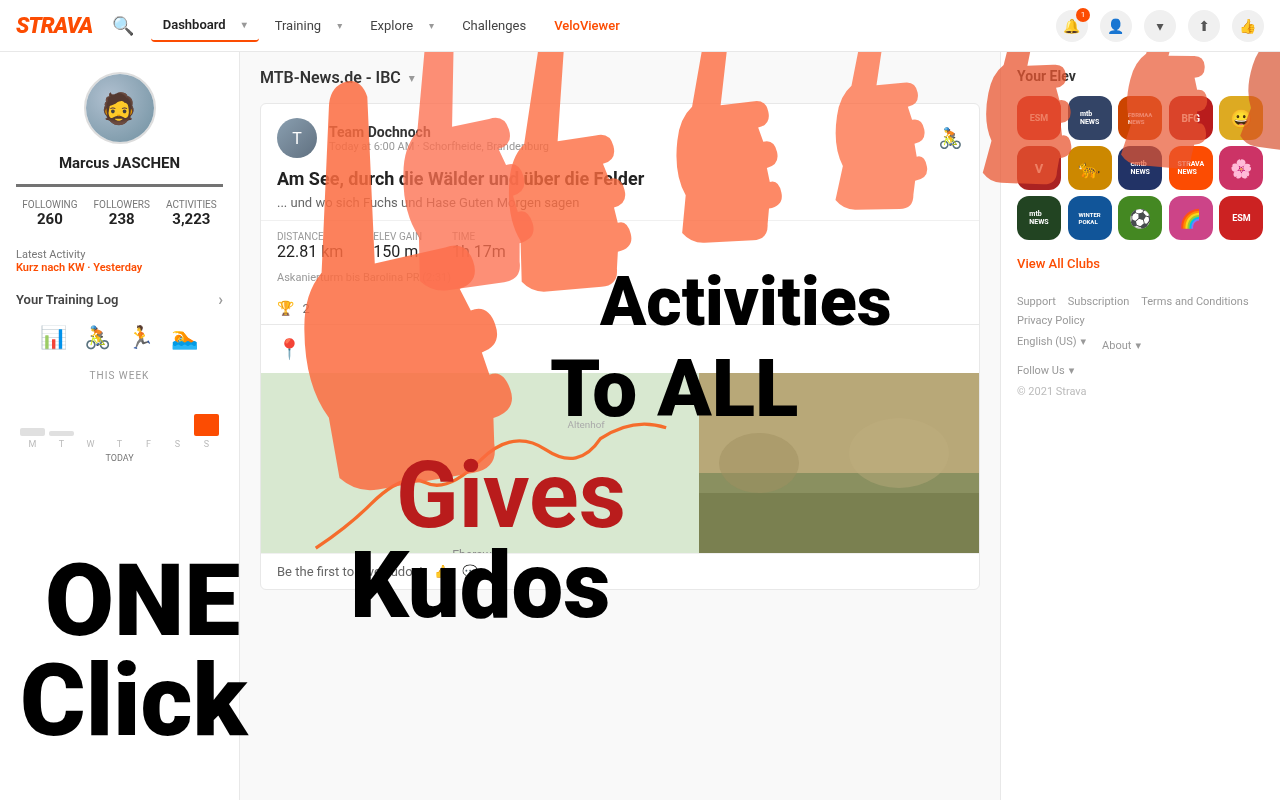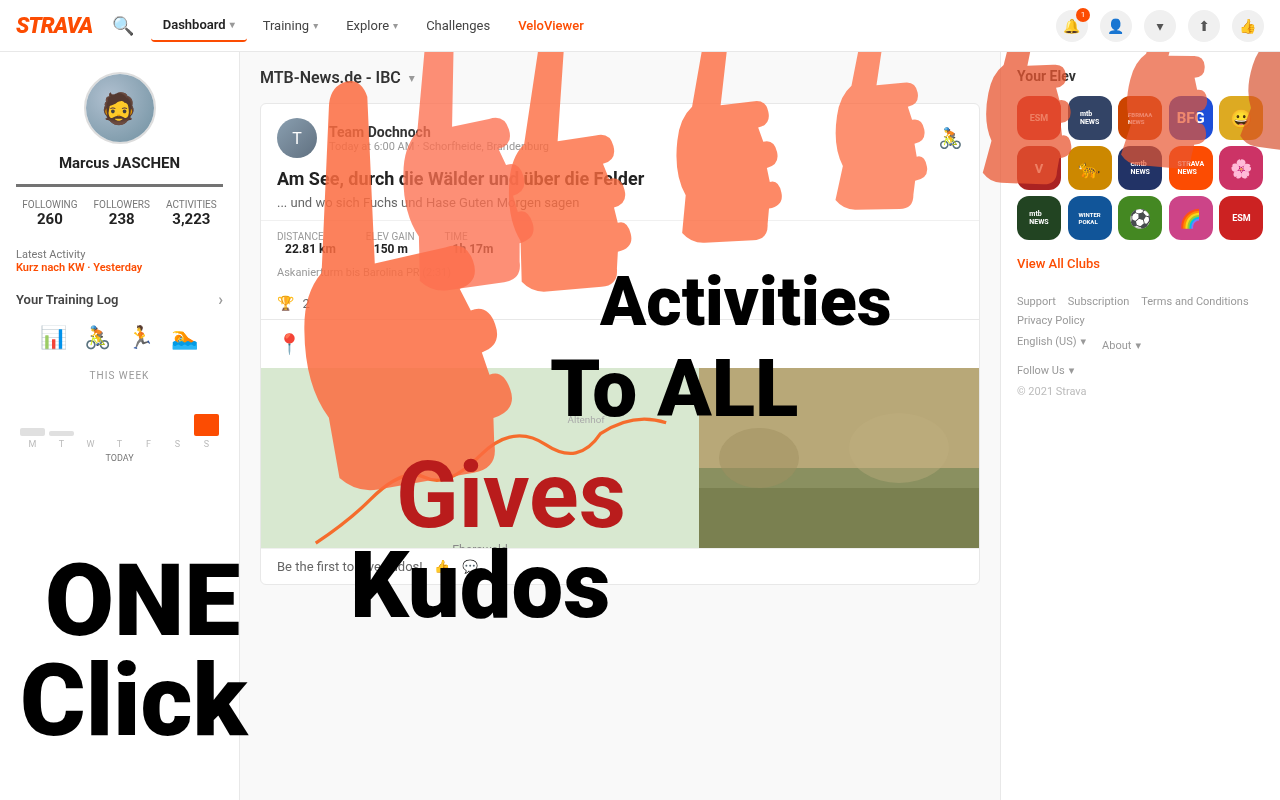--- a/index.html
+++ b/index.html
@@ -43,21 +43,21 @@
       gap: 4px;
     }
     .nav-item {
       padding: 8px 12px;
       font-size: 13px;
       color: #444;
       cursor: pointer;
       border-radius: 4px;
       display: flex;
       align-items: center;
-      gap: 4px;
+      gap: 16px;
     }
     .nav-item.active {
       border-bottom: 2px solid #fc4c02;
       color: #222;
       font-weight: 600;
     }
     .nav-item.veloviewer {
       color: #fc4c02;
       font-weight: 500;
     }
@@ -332,24 +332,23 @@
       gap: 30px;
       border-top: 1px solid #f0f0f0;
     }
     .card-stat-item {}
     .card-stat-label {
       font-size: 10px;
       color: #999;
       text-transform: uppercase;
     }
     .card-stat-value {
-      font-size: 12px;
-      font-weight: 700;
+      font-size: 16px;
+      font-weight: 400;
       color: #222;
-      margin-left: 8px;
     }
     .card-pr {
       font-size: 11px;
       color: #999;
       padding: 0 16px 8px;
       cursor: pointer;
     }
     .card-kudos-info {
       display: flex;
       align-items: center;
@@ -769,21 +768,21 @@
       </div>
     </div>
   </main>
 
   <aside class="right-sidebar">
     <div class="clubs-title">Your Elev</div>
     <div class="clubs-grid">
       <div class="club-logo" style="background:#cc2222;font-size:9px;">ESM</div>
       <div class="club-logo" style="background:#334466;font-size:7px;">mtb<br>NEWS</div>
       <div class="club-logo" style="background:#cc4400;font-size:6px;">FBRMAA<br>NEWS</div>
-      <div class="club-logo" style="background:#1d4ed8;font-size:15px;">BFG</div>
+      <div class="club-logo" style="background:#b91c1c;font-size:10px;">BFG</div>
       <div class="club-logo" style="background:#ddaa22;font-size:18px;">😀</div>
       <div class="club-logo" style="background:#aa2222;font-size:13px;">V</div>
       <div class="club-logo" style="background:#cc8800;font-size:18px;">🐆</div>
       <div class="club-logo" style="background:#223366;font-size:7px;">emtb<br>NEWS</div>
       <div class="club-logo" style="background:#fc4c02;font-size:7px;">STRAVA<br>NEWS</div>
       <div class="club-logo" style="background:#cc3366;font-size:18px;">🌸</div>
       <div class="club-logo" style="background:#224422;font-size:7px;">mtb<br>NEWS</div>
       <div class="club-logo" style="background:#115599;font-size:6px;">WINTER<br>POKAL</div>
       <div class="club-logo" style="background:#448822;font-size:18px;">⚽</div>
       <div class="club-logo" style="background:#cc4488;font-size:18px;">🌈</div>

